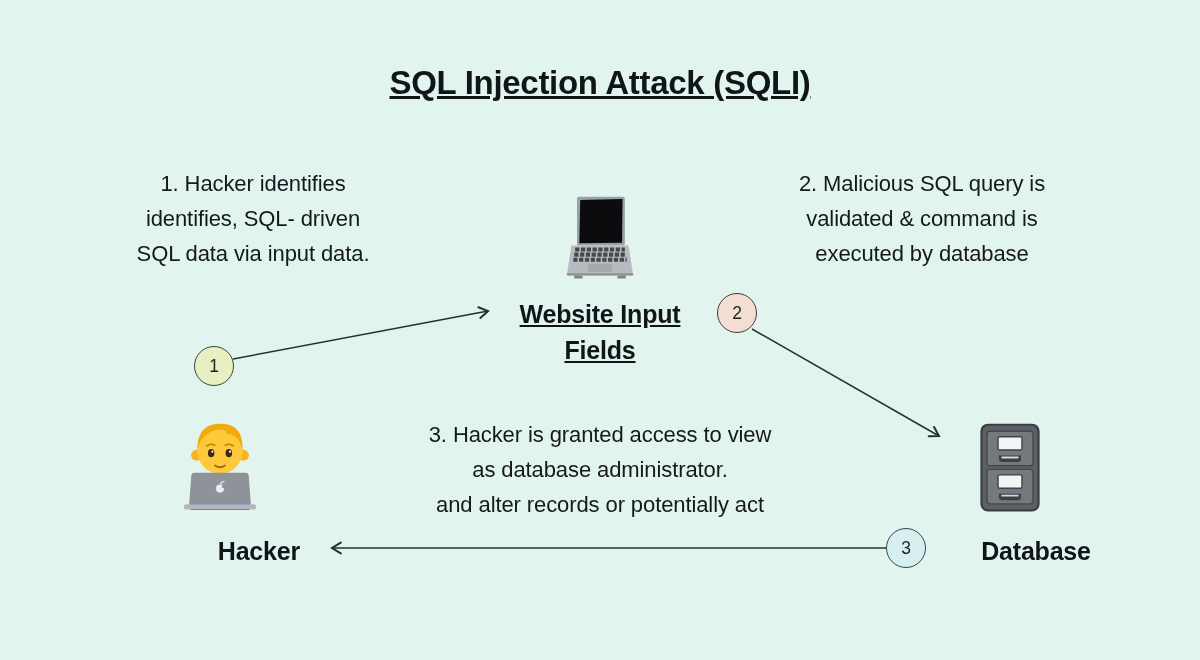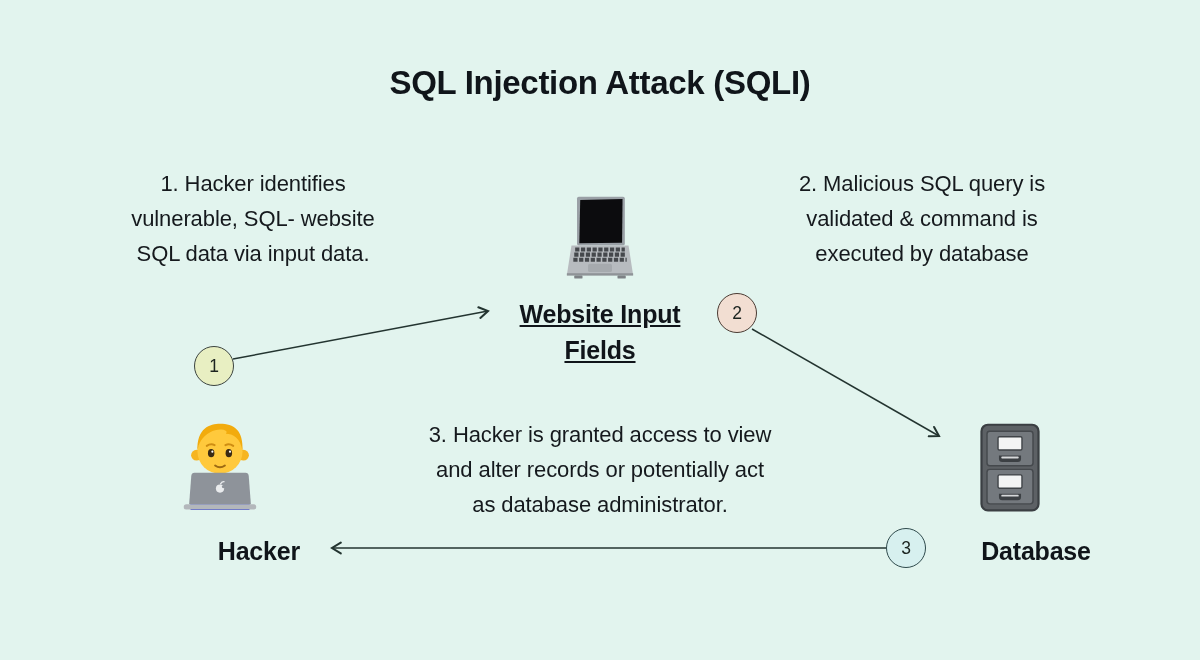--- a/index.html
+++ b/index.html
@@ -12,20 +12,21 @@
     width:1200px;height:660px;
     background:#e2f4ee;
     overflow:hidden;
     color:#14191e;
   }
   .page-title{
     position:absolute;top:64px;left:0;width:1200px;
     margin:0;text-align:center;
     font-size:33px;font-weight:700;letter-spacing:-0.3px;
     color:#10151a;
+    text-decoration:underline;
   }
   .step{
     position:absolute;text-align:center;
     font-size:22px;line-height:35px;font-weight:400;
     color:#15191d;letter-spacing:-0.1px;
   }
   .step1{left:83px;top:166px;width:340px;}
   .step2{left:757px;top:166px;width:330px;}
   .step3{left:385px;top:417px;width:430px;}
   .node-label{
@@ -64,34 +65,34 @@
         <path d="M1,1 L7.5,5 L1,9" fill="none" stroke="#233430" stroke-width="1.5" stroke-linecap="round"></path>
       </marker>
     </defs>
     <line x1="233" y1="359" x2="488" y2="311" stroke="#233430" stroke-width="1.5" marker-end="url(#arrowhead)"></line>
     <line x1="752" y1="329" x2="939" y2="436" stroke="#233430" stroke-width="1.5" marker-end="url(#arrowhead)"></line>
     <line x1="886" y1="548" x2="332" y2="548" stroke="#233430" stroke-width="1.5" marker-end="url(#arrowhead)"></line>
   </svg>
 
   <div class="step step1">
     <div>1. Hacker identifies</div>
-    <div>vulnerable, SQL- website</div>
+    <div>identifies, SQL- driven</div>
     <div>SQL data via input data.</div>
   </div>
 
   <div class="step step2">
     <div>2. Malicious SQL query is</div>
     <div>validated &amp; command is</div>
     <div>executed by database</div>
   </div>
 
   <div class="step step3">
     <div>3. Hacker is granted access to view</div>
+    <div>as database administrator.</div>
     <div>and alter records or potentially act</div>
-    <div>as database administrator.</div>
   </div>
 
   <svg class="icon laptop-icon" viewBox="0 0 100 100">
     <rect x="25" y="4" width="52" height="53" rx="2" fill="#9aa0a6"></rect>
     <polygon points="28.5,7.5 74.5,6.5 74,54 27.5,54.5" fill="#0c0c0e"></polygon>
     <polygon points="19,57 81,57 86,89 14,89" fill="#b7bbbf"></polygon>
     <line x1="23" y1="61.5" x2="77" y2="61.5" stroke="#45484c" stroke-width="4.4" stroke-dasharray="4.6 1.7"></line>
     <line x1="22" y1="67" x2="78" y2="67" stroke="#45484c" stroke-width="4.4" stroke-dasharray="4.6 1.7"></line>
     <line x1="21" y1="72.5" x2="79" y2="72.5" stroke="#45484c" stroke-width="4.4" stroke-dasharray="4.6 1.7"></line>
     <rect x="37" y="77" width="26" height="9" rx="2" fill="#a6aaae"></rect>

